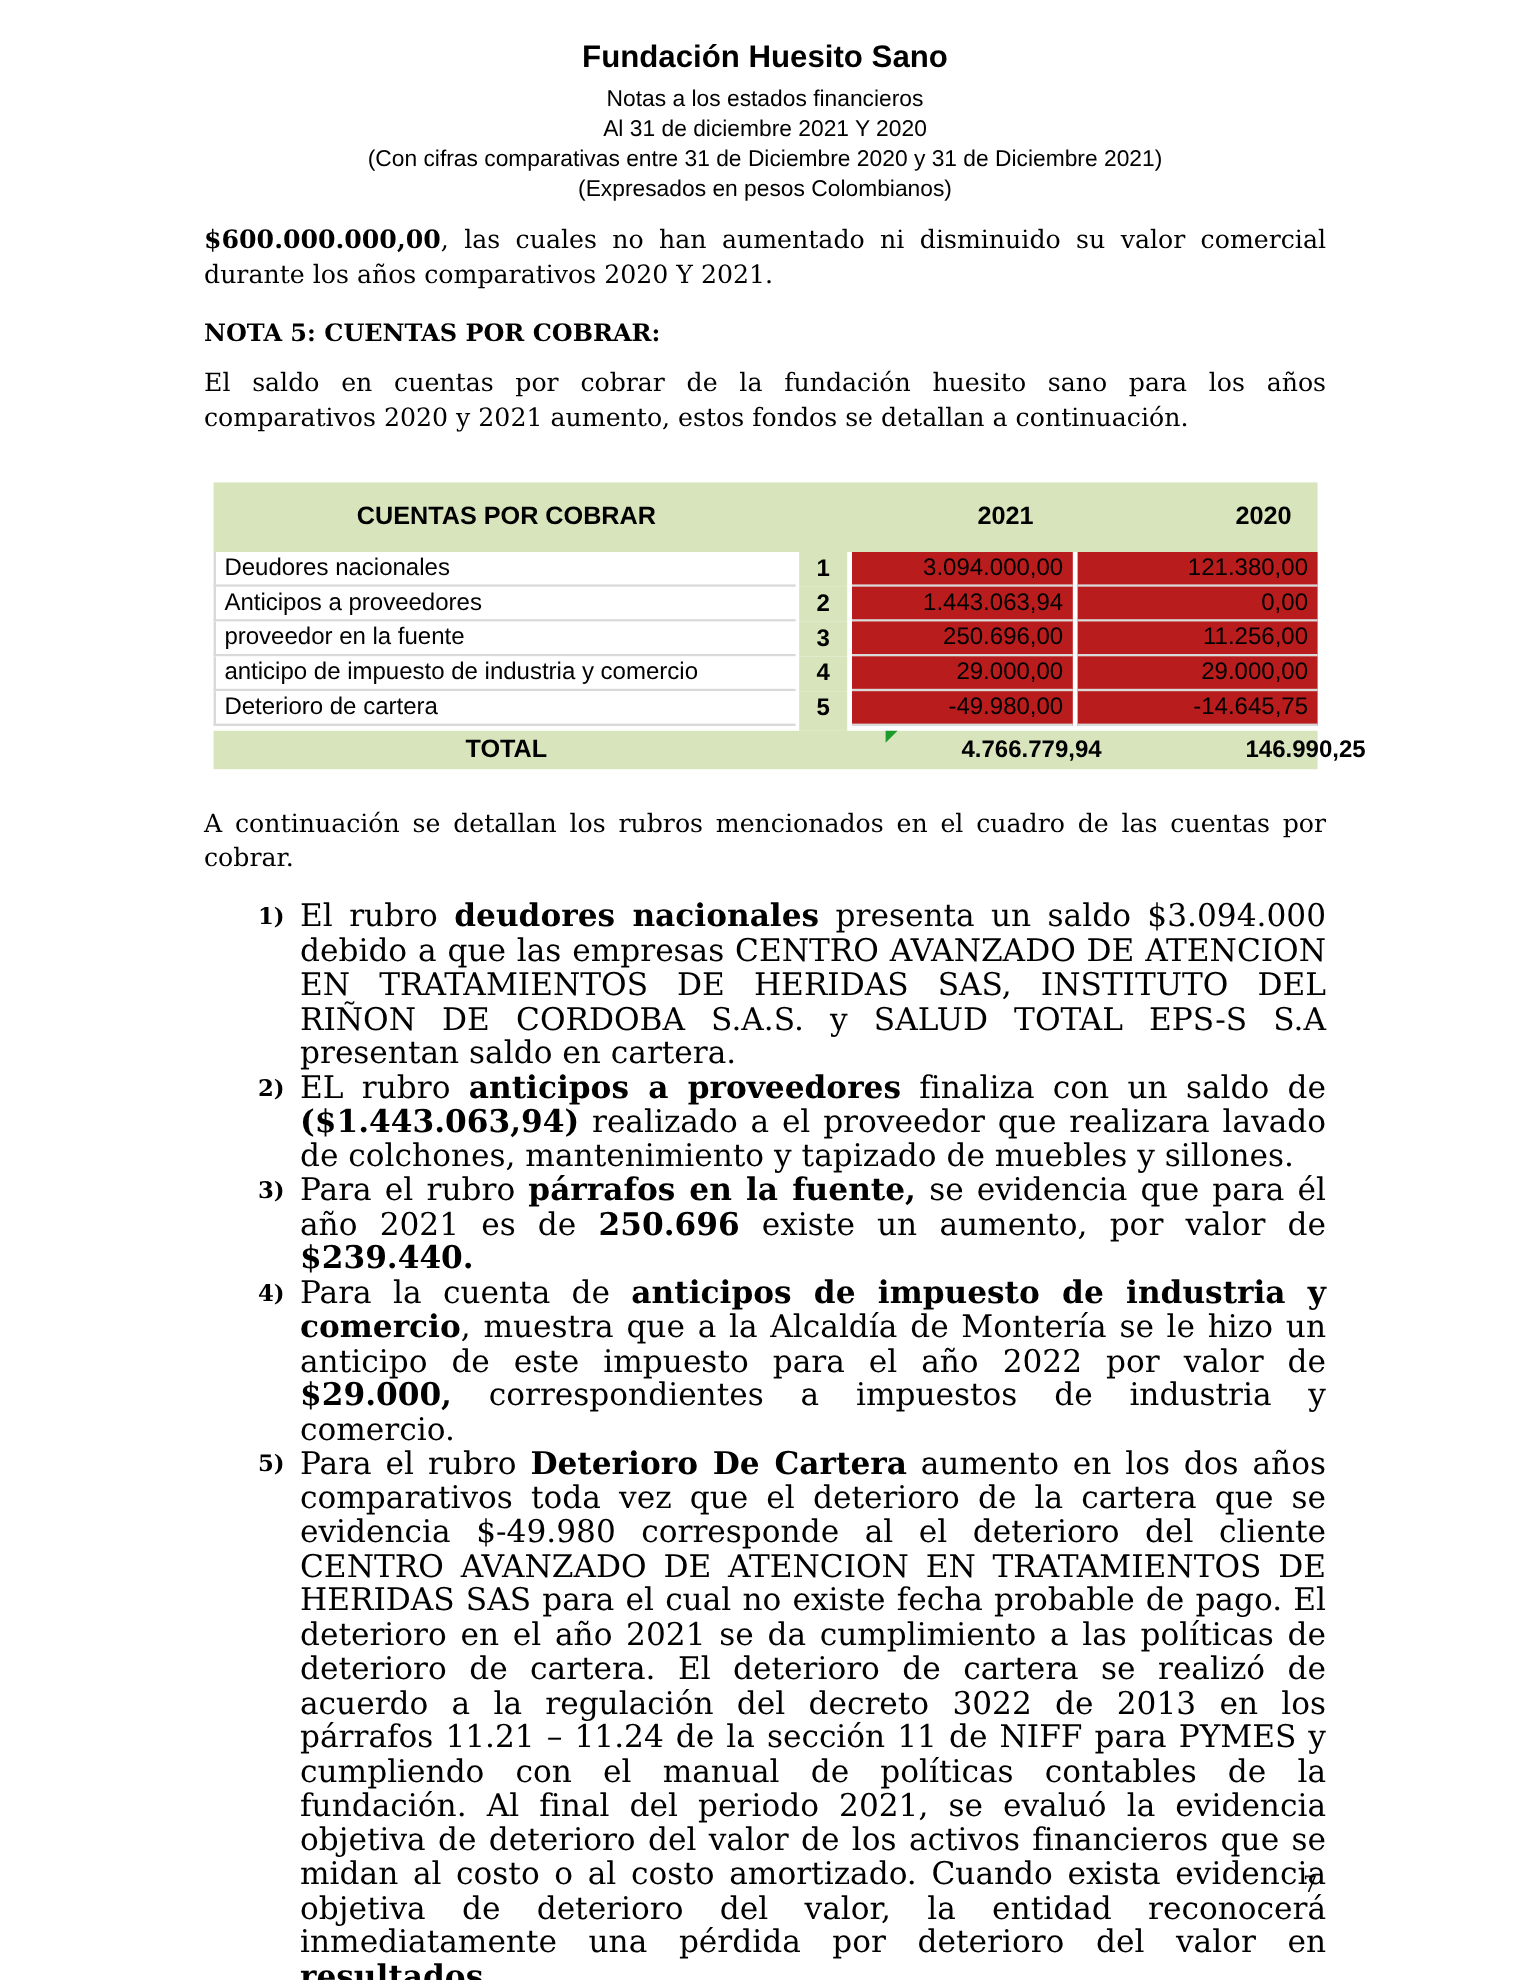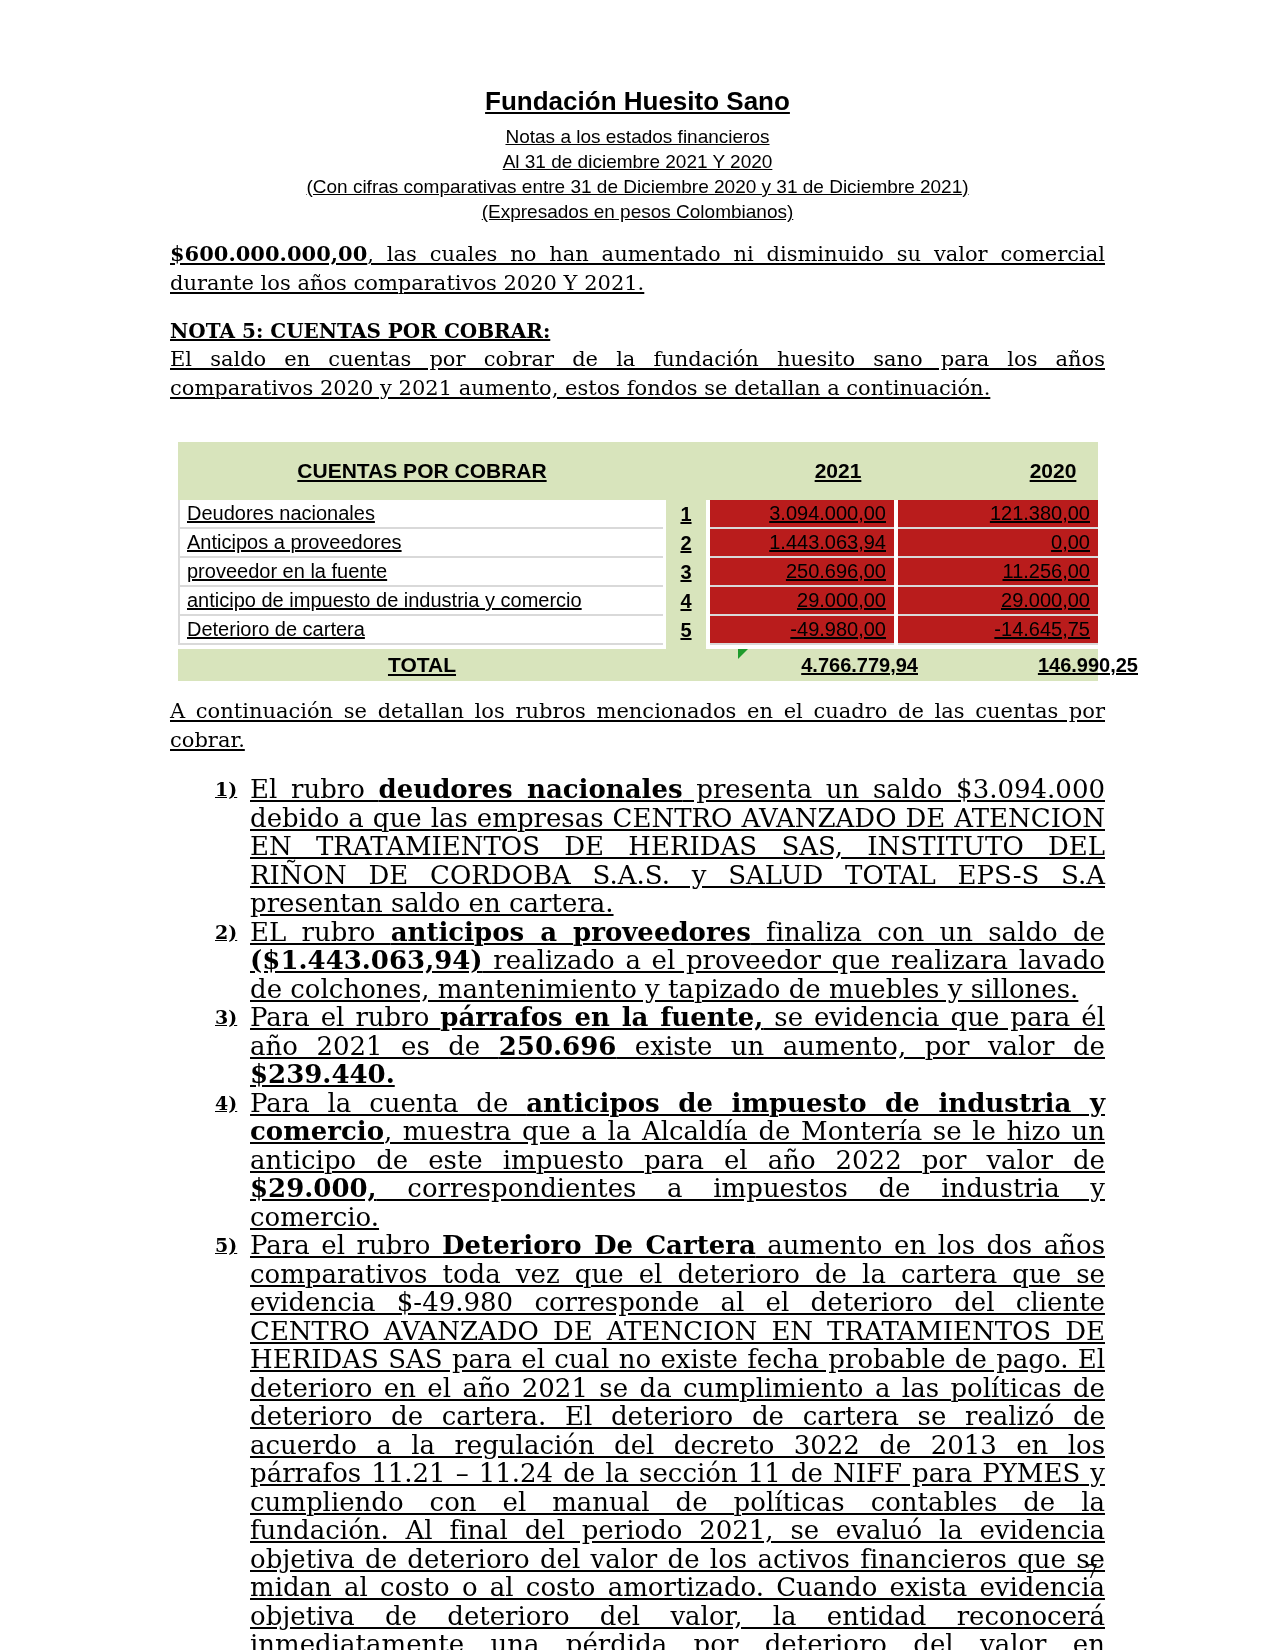--- a/index.html
+++ b/index.html
@@ -9,41 +9,40 @@
     --ink:#000000;
   }
   *{box-sizing:border-box;}
   html,body{margin:0;padding:0;background:#ffffff;}
   .page{
     position:relative;
     width:1275px;height:1650px;
     background:#ffffff;
     color:var(--ink);
     font-family:"DejaVu Serif", serif;
-    padding:84px 170px 0 170px;
+    padding:30px 170px 0 170px;
     overflow:hidden;
-    text-decoration:underline;
   }
   
   .doc-header{text-align:center;font-family:"Liberation Sans", sans-serif;}
   .doc-title{font-size:26px;line-height:34px;font-weight:bold;margin-bottom:6px;}
   .doc-sub{font-size:19px;line-height:25px;}
   
   .para{
     font-size:21px;line-height:28.5px;
     text-align:justify;text-justify:inter-word;
     margin:0;
   }
   .p-intro{margin-top:16px;}
   .note-heading{
     font-size:20px;line-height:28px;font-weight:bold;
     margin:20px 0 0 0;
   }
-  .p-note{}
-  .p-after{margin-top:16px;}
+  .p-note{margin-top:14px;}
+  .p-after{margin-top:31px;}
   .b{font-weight:bold;}
   
   .xl-table{
     margin:40px 0 0 8px;
     width:920px;
     font-family:"Liberation Sans", sans-serif;
     font-size:20px;
   }
   .t-grid{display:grid;grid-template-columns:488px 40px 188px 204px;}
   .t-head{

